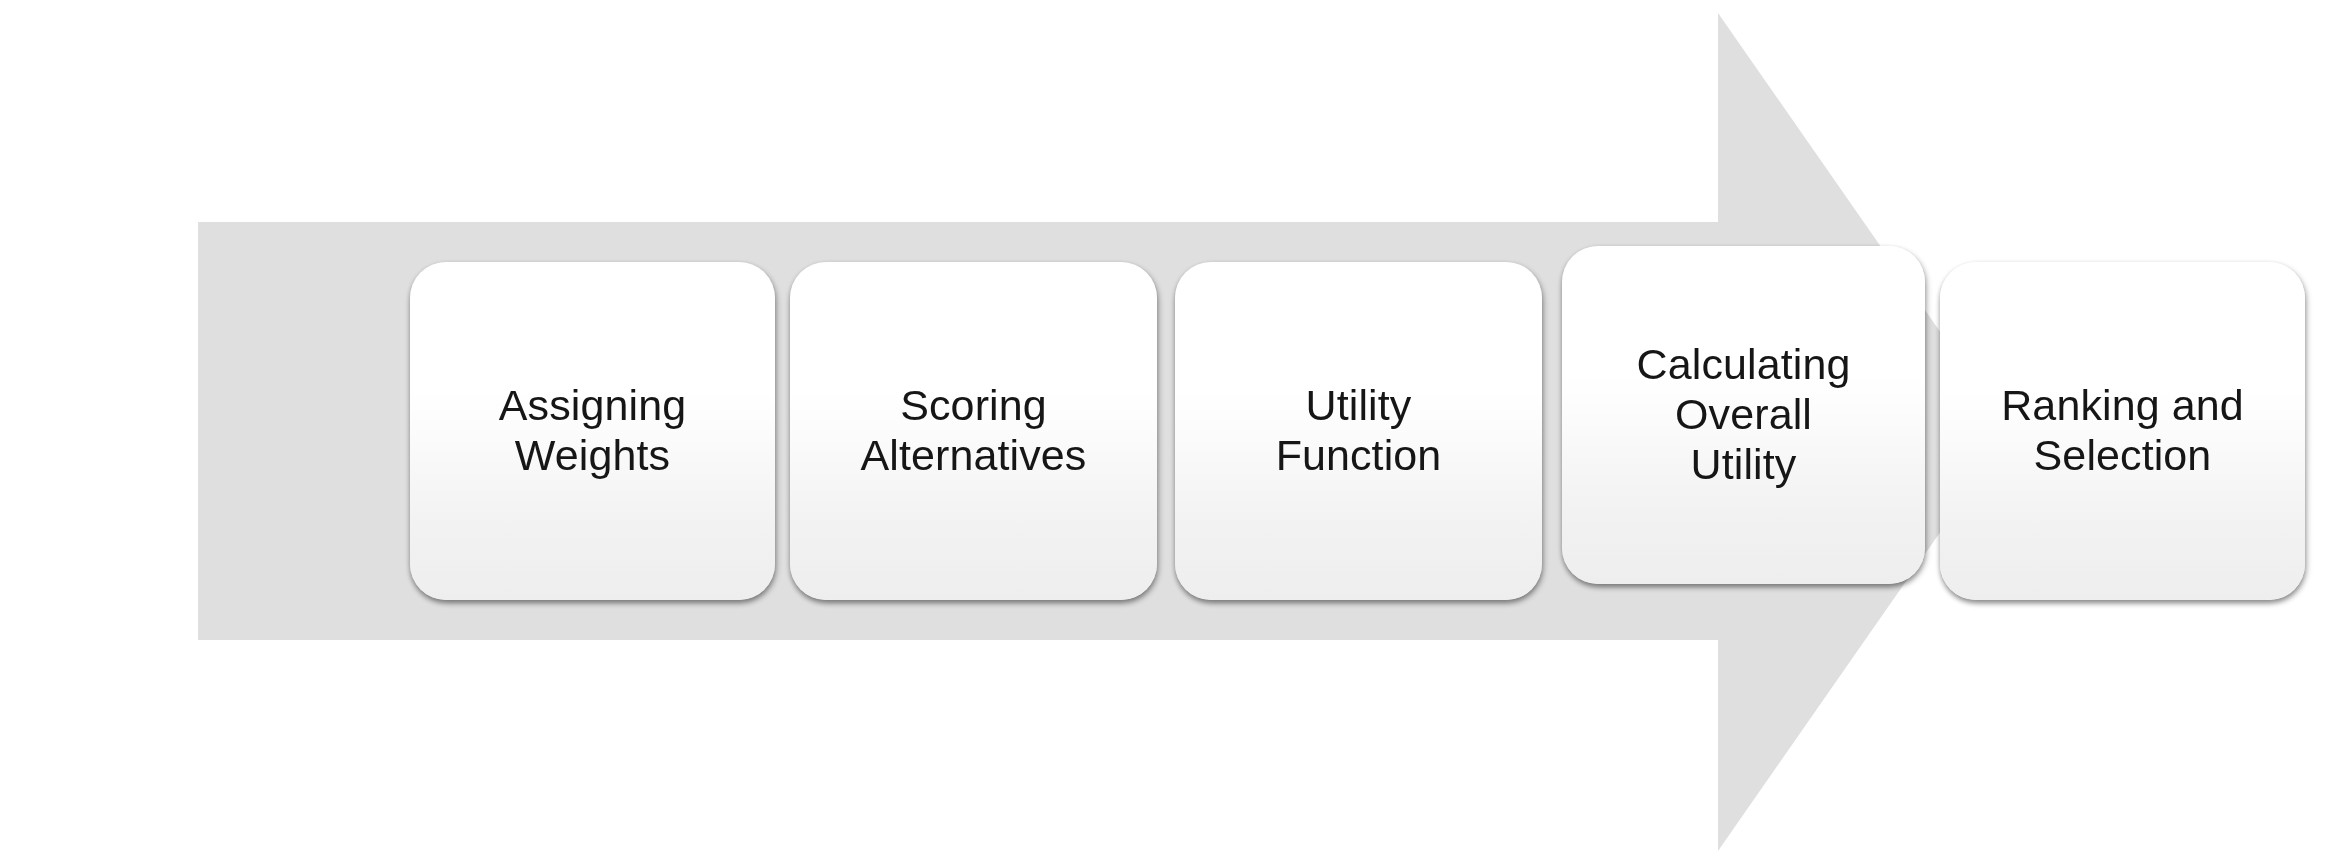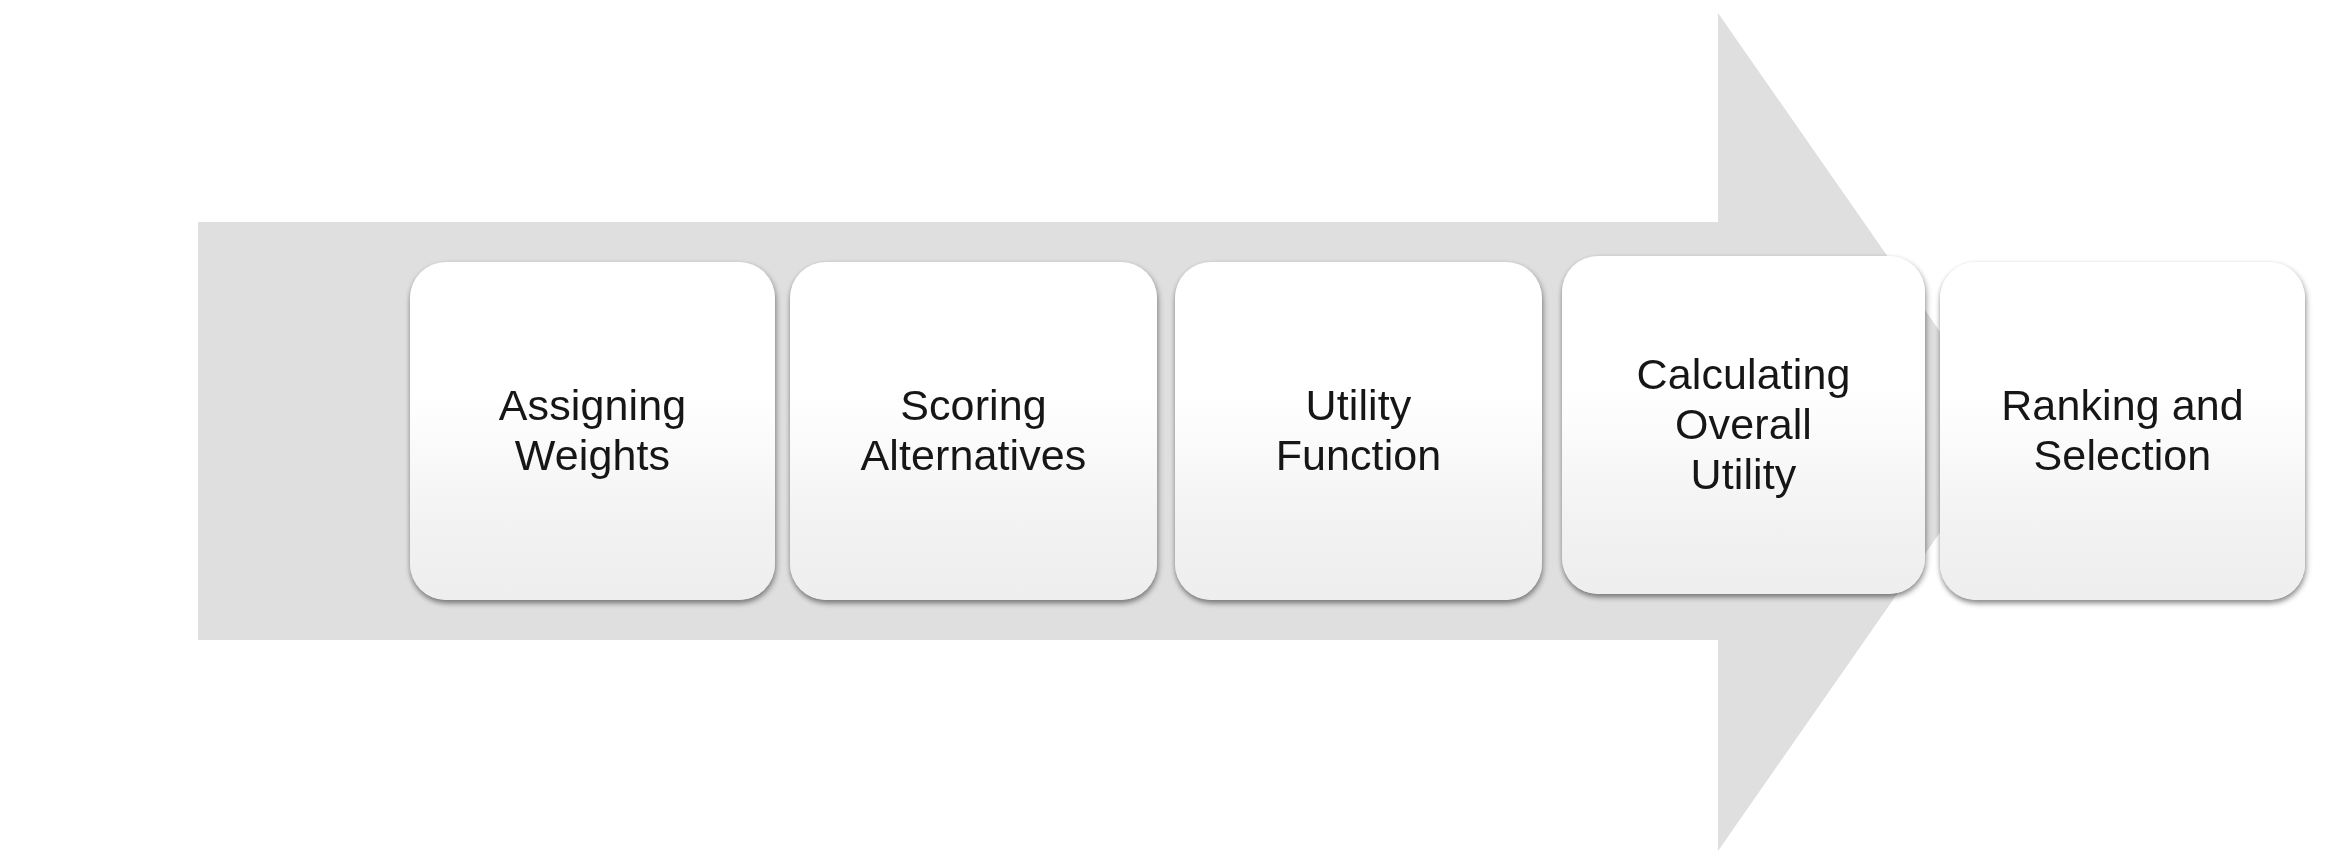--- a/index.html
+++ b/index.html
@@ -68,21 +68,21 @@
   <div class="process-box" style="left: 790px; top: 262px; width: 367px; height: 338px;">
     <span class="process-box-label">Scoring
 Alternatives</span>
   </div>
 
   <div class="process-box" style="left: 1175px; top: 262px; width: 367px; height: 338px;">
     <span class="process-box-label">Utility
 Function</span>
   </div>
 
-  <div class="process-box" style="left: 1562px; top: 256px; width: 363px; height: 338px;">
+  <div class="process-box" style="left: 1562px; top: 246px; width: 363px; height: 338px;">
     <span class="process-box-label">Calculating
 Overall
 Utility</span>
   </div>
 
   <div class="process-box" style="left: 1940px; top: 262px; width: 365px; height: 338px; justify-content: center;">
     <span class="process-box-label">Ranking and
 Selection</span>
   </div>
 

